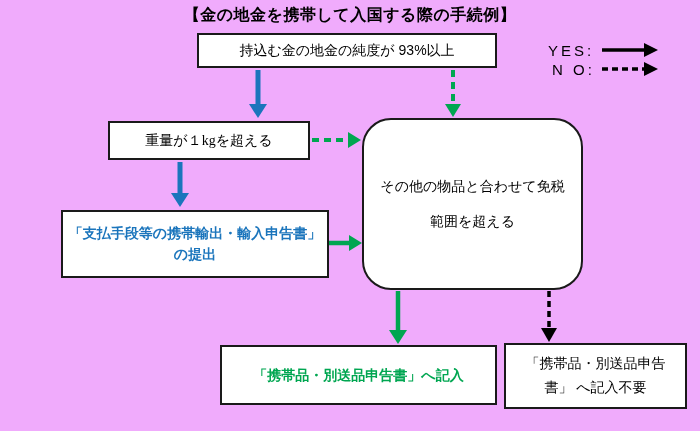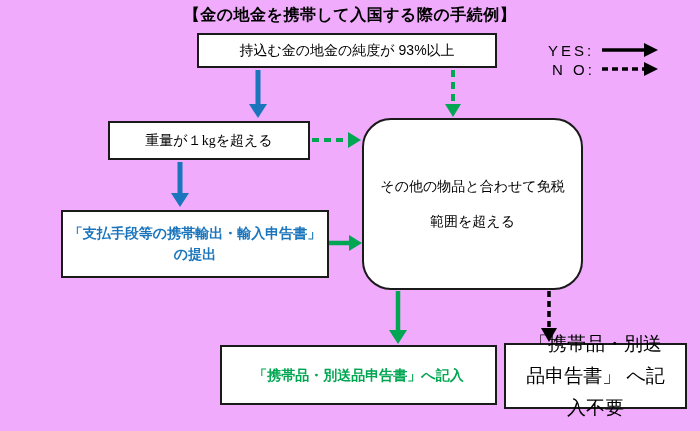--- a/index.html
+++ b/index.html
@@ -29,21 +29,21 @@
     display:flex;align-items:center;justify-content:center;
     text-align:center;
     font-size:14px;color:var(--ink);
     line-height:1.5;
   }
   .node-purity{left:197px;top:33px;width:300px;height:35px;}
   .node-weight{left:108px;top:121px;width:202px;height:39px;font-family:Liberation Serif, serif;}
   .node-payment{left:17px;top:210px;width:268px;height:68px;color:var(--blue);font-weight:bold;margin-left:44px;}
   .node-dutyfree{left:362px;top:118px;width:221px;height:172px;padding:0 12px;line-height:2.5;border-radius:29px;}
   .node-form{left:220px;top:345px;width:277px;height:60px;color:var(--green);font-weight:bold;}
-  .node-noform{left:504px;top:343px;width:183px;height:66px;font-size:19px;padding:0 14px;line-height:1.7;}
+  .node-noform{left:504px;top:343px;width:183px;height:66px;font-size:14px;padding:0 14px;line-height:1.7;}
   .legend-label{
     position:absolute;
     font-size:15px;color:var(--ink);
     letter-spacing:3px;
     white-space:pre;
   }
   .legend-yes{left:548px;top:42px;}
   .legend-no{left:552px;top:61px;}
   svg.arrows{
     position:absolute;left:0;top:0;

